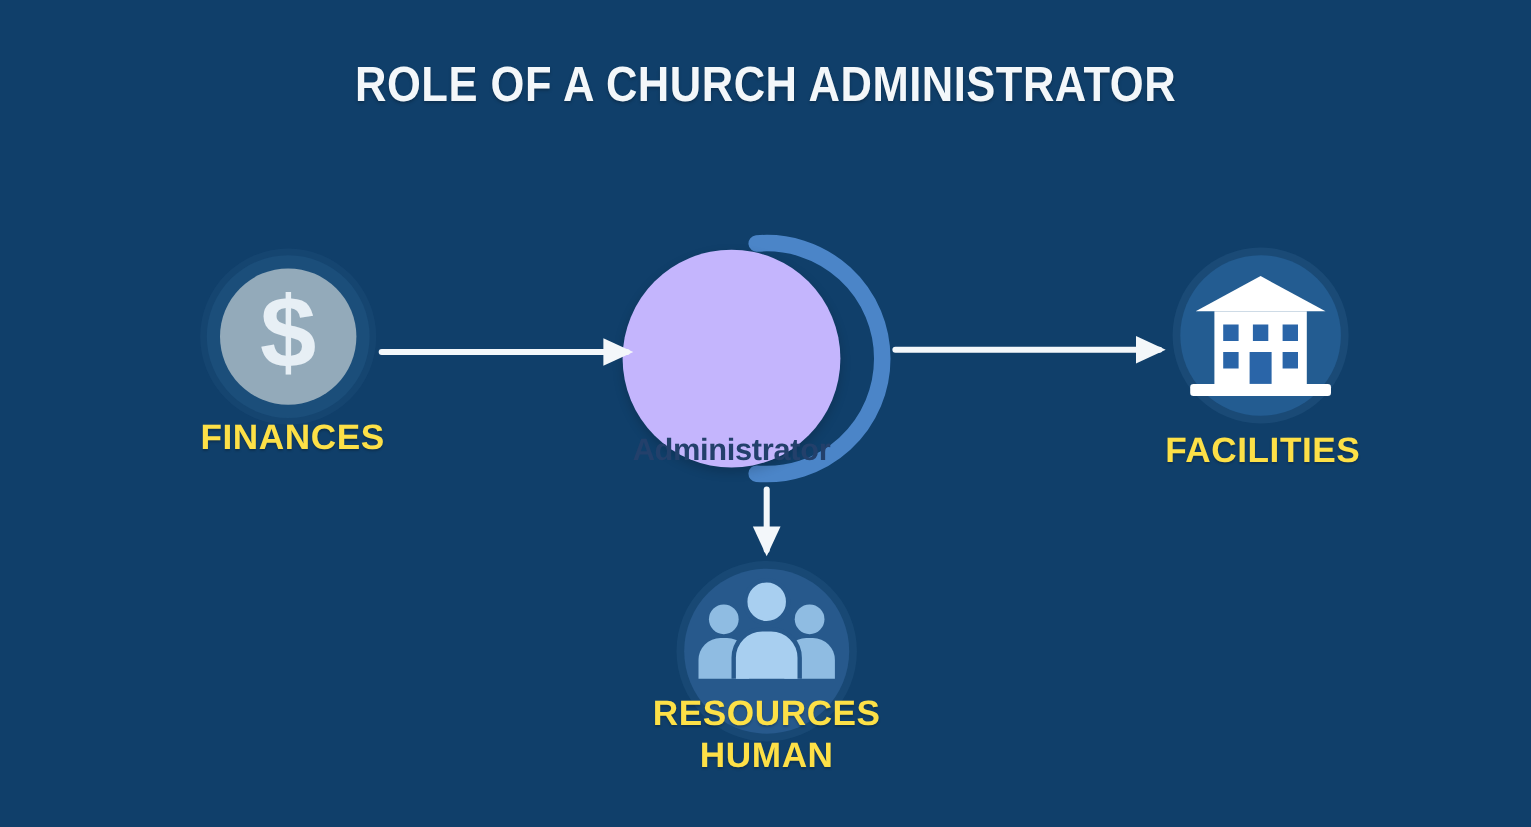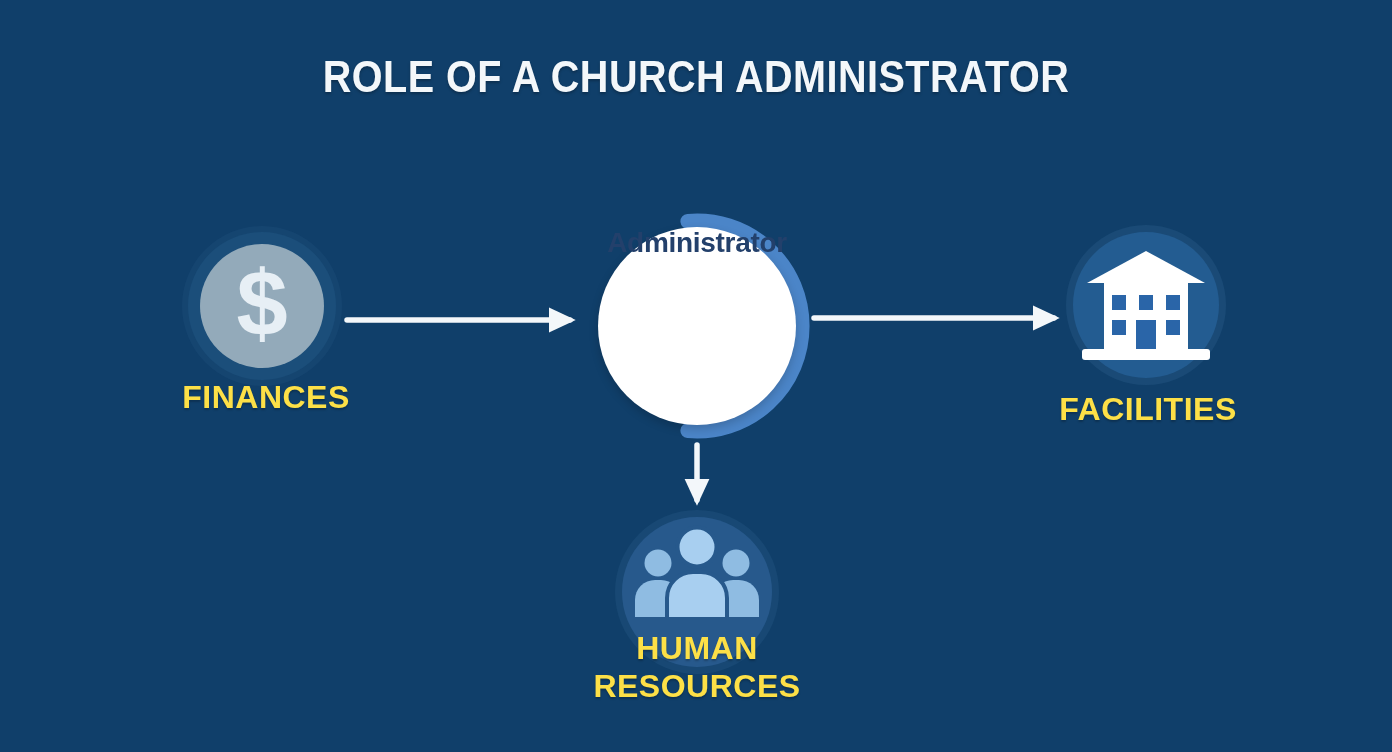--- a/index.html
+++ b/index.html
@@ -70,26 +70,26 @@
   .label-finances { left: 106px; top: 379px; }
 
   
   .admin-arc {
     position: absolute;
     left: 582px; top: 211px;
     width: 230px; height: 230px;
   }
   .admin-circle {
     position: absolute;
-    left: 598px; top: 227px;
+    left: 566px; top: 227px;
     width: 198px; height: 198px;
     border-radius: 50%;
-    background: #ffffff;
+    background: #c4b5fd;
     box-shadow: 0 4px 10px rgba(0,0,0,0.18);
-    display: flex; align-items: flex-start; justify-content: center;
+    display: flex; align-items: flex-end; justify-content: center;
   }
   .admin-label {
     font-size: 28px;
     font-weight: bold;
     letter-spacing: -0.3px;
     color: #23406b;
   }
 
   
   .facilities-circle {
@@ -192,17 +192,17 @@
           <rect x="91" y="63" width="46" height="60" rx="20"></rect>
         </g>
         <g fill="#a8cff0" stroke="#27598c" stroke-width="4">
           <circle cx="75" cy="30" r="19.5"></circle>
           <rect x="45" y="55" width="60" height="70" rx="26"></rect>
         </g>
       </g>
     </svg>
   </div>
   <div class="node-label label-hr">
+    <span>RESOURCES</span>
     <span>HUMAN</span>
-    <span>RESOURCES</span>
   </div>
 
 </div>
 
 </body></html>

